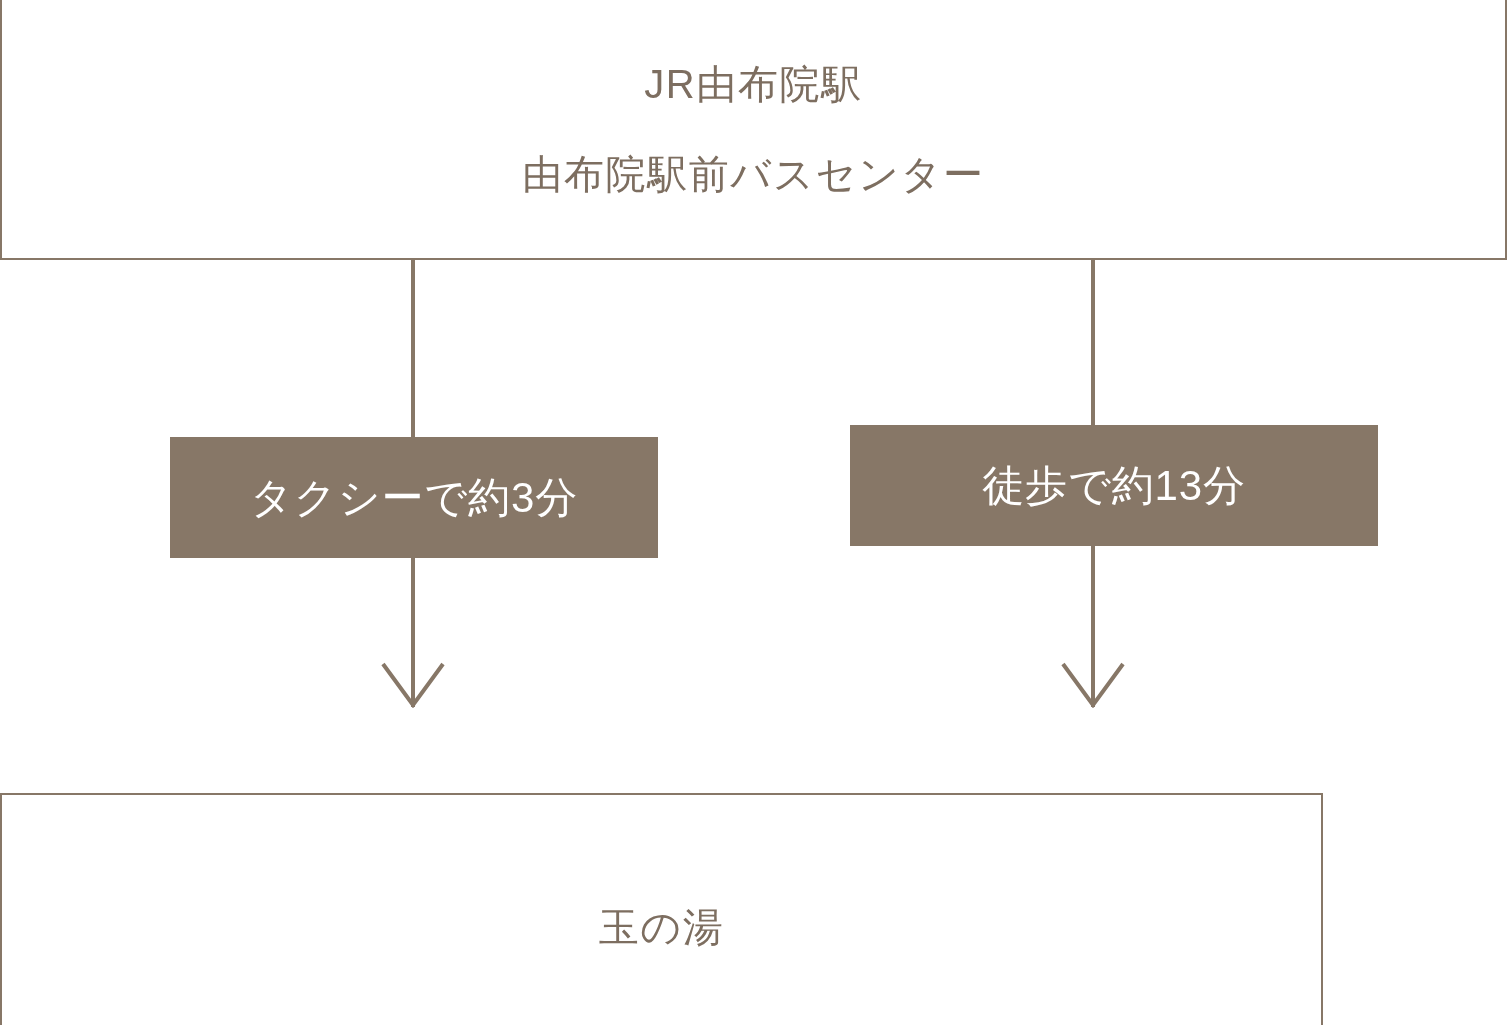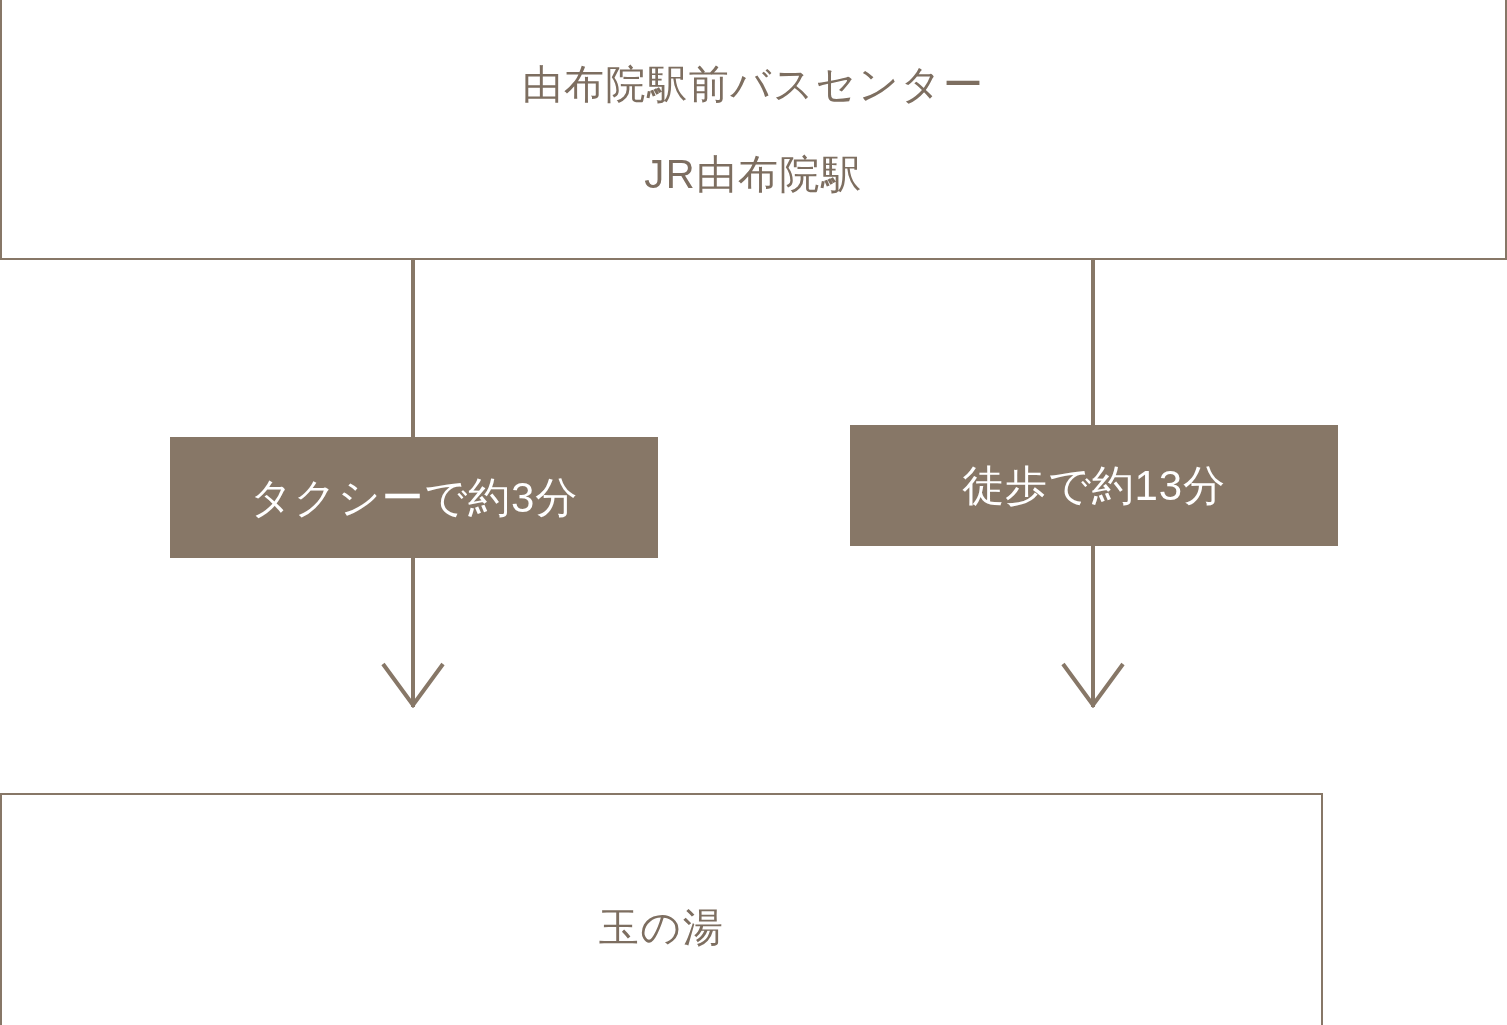--- a/index.html
+++ b/index.html
@@ -112,32 +112,32 @@
   }
   #mode-box-taxi {
     left: 170px;
     top: 437px;
     width: 488px;
     height: 121px;
   }
   #mode-box-walk {
     left: 850px;
     top: 425px;
-    width: 488px;
+    width: 528px;
     height: 121px;
   }
 </style>
 </head>
 <body>
 
 <div id="diagram-root">
 
   <div id="origin-box" class="node-box">
+    <div class="node-line">JR由布院駅</div>
     <div class="node-line">由布院駅前バスセンター</div>
-    <div class="node-line">JR由布院駅</div>
   </div>
 
   <div id="connector-line-left" class="connector-line"></div>
 
   <div id="connector-line-right" class="connector-line"></div>
 
   <div id="mode-box-taxi" class="mode-box">
     <span class="mode-label">タクシーで約3分</span>
   </div>
 

